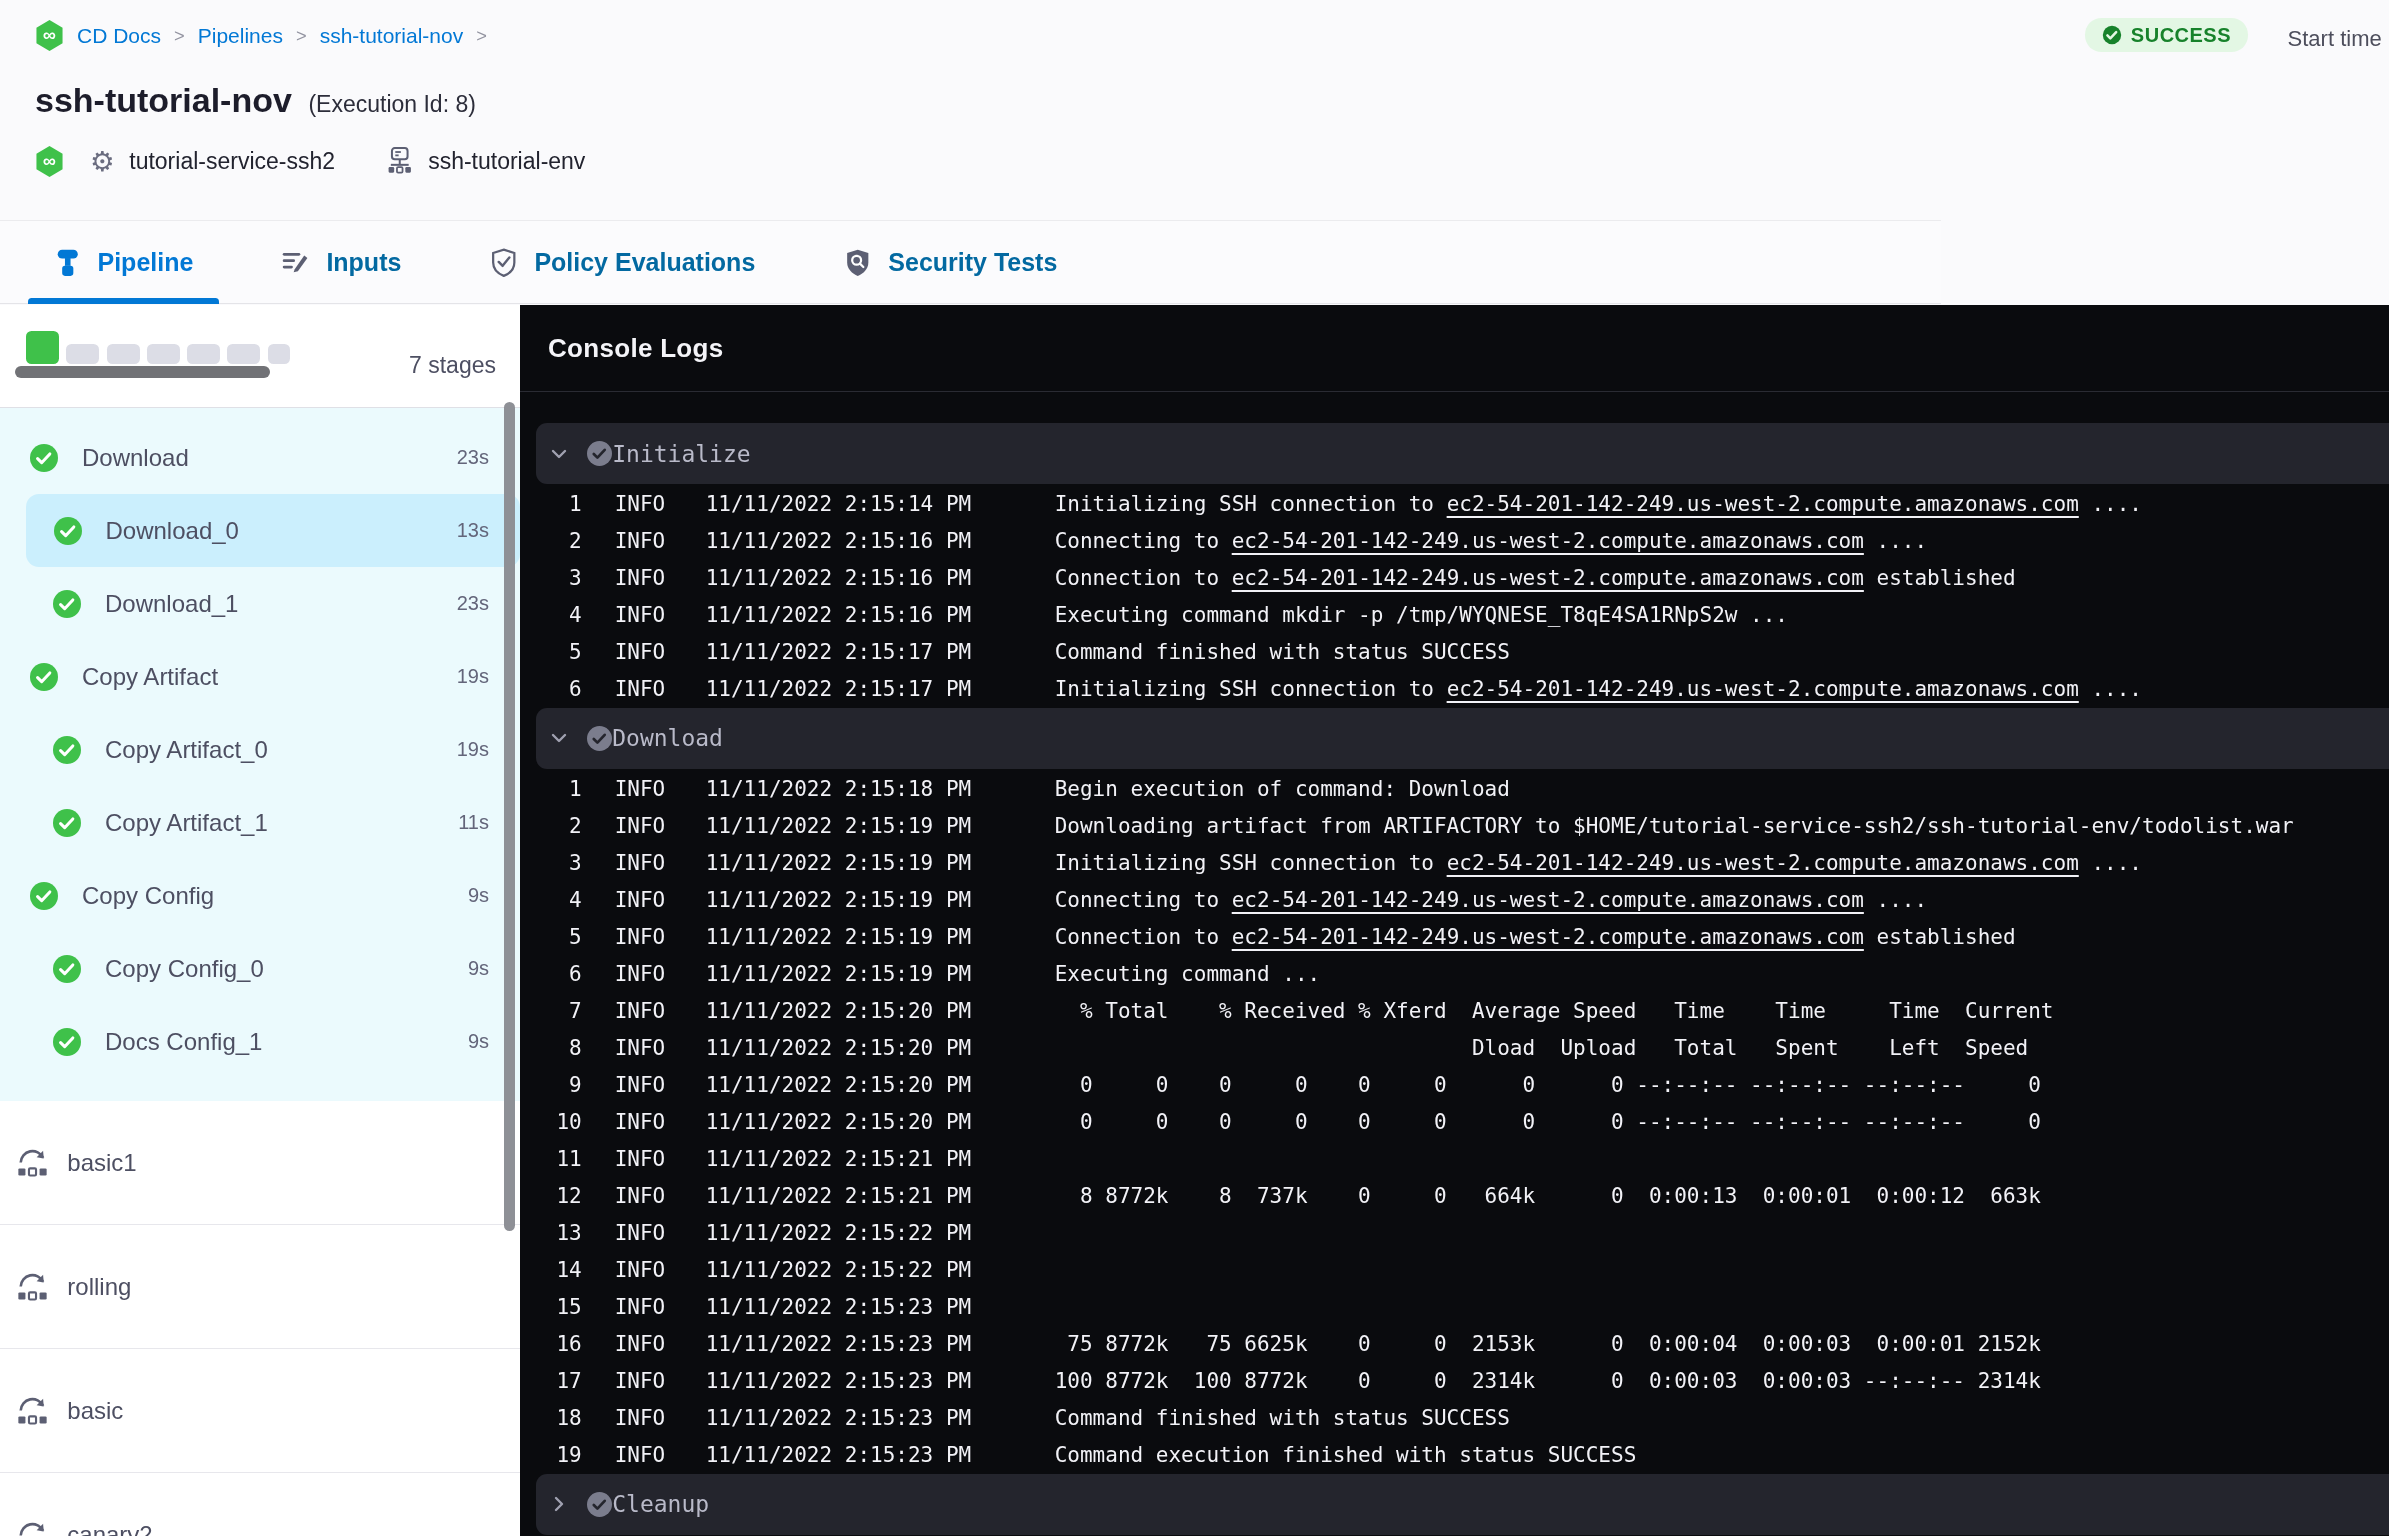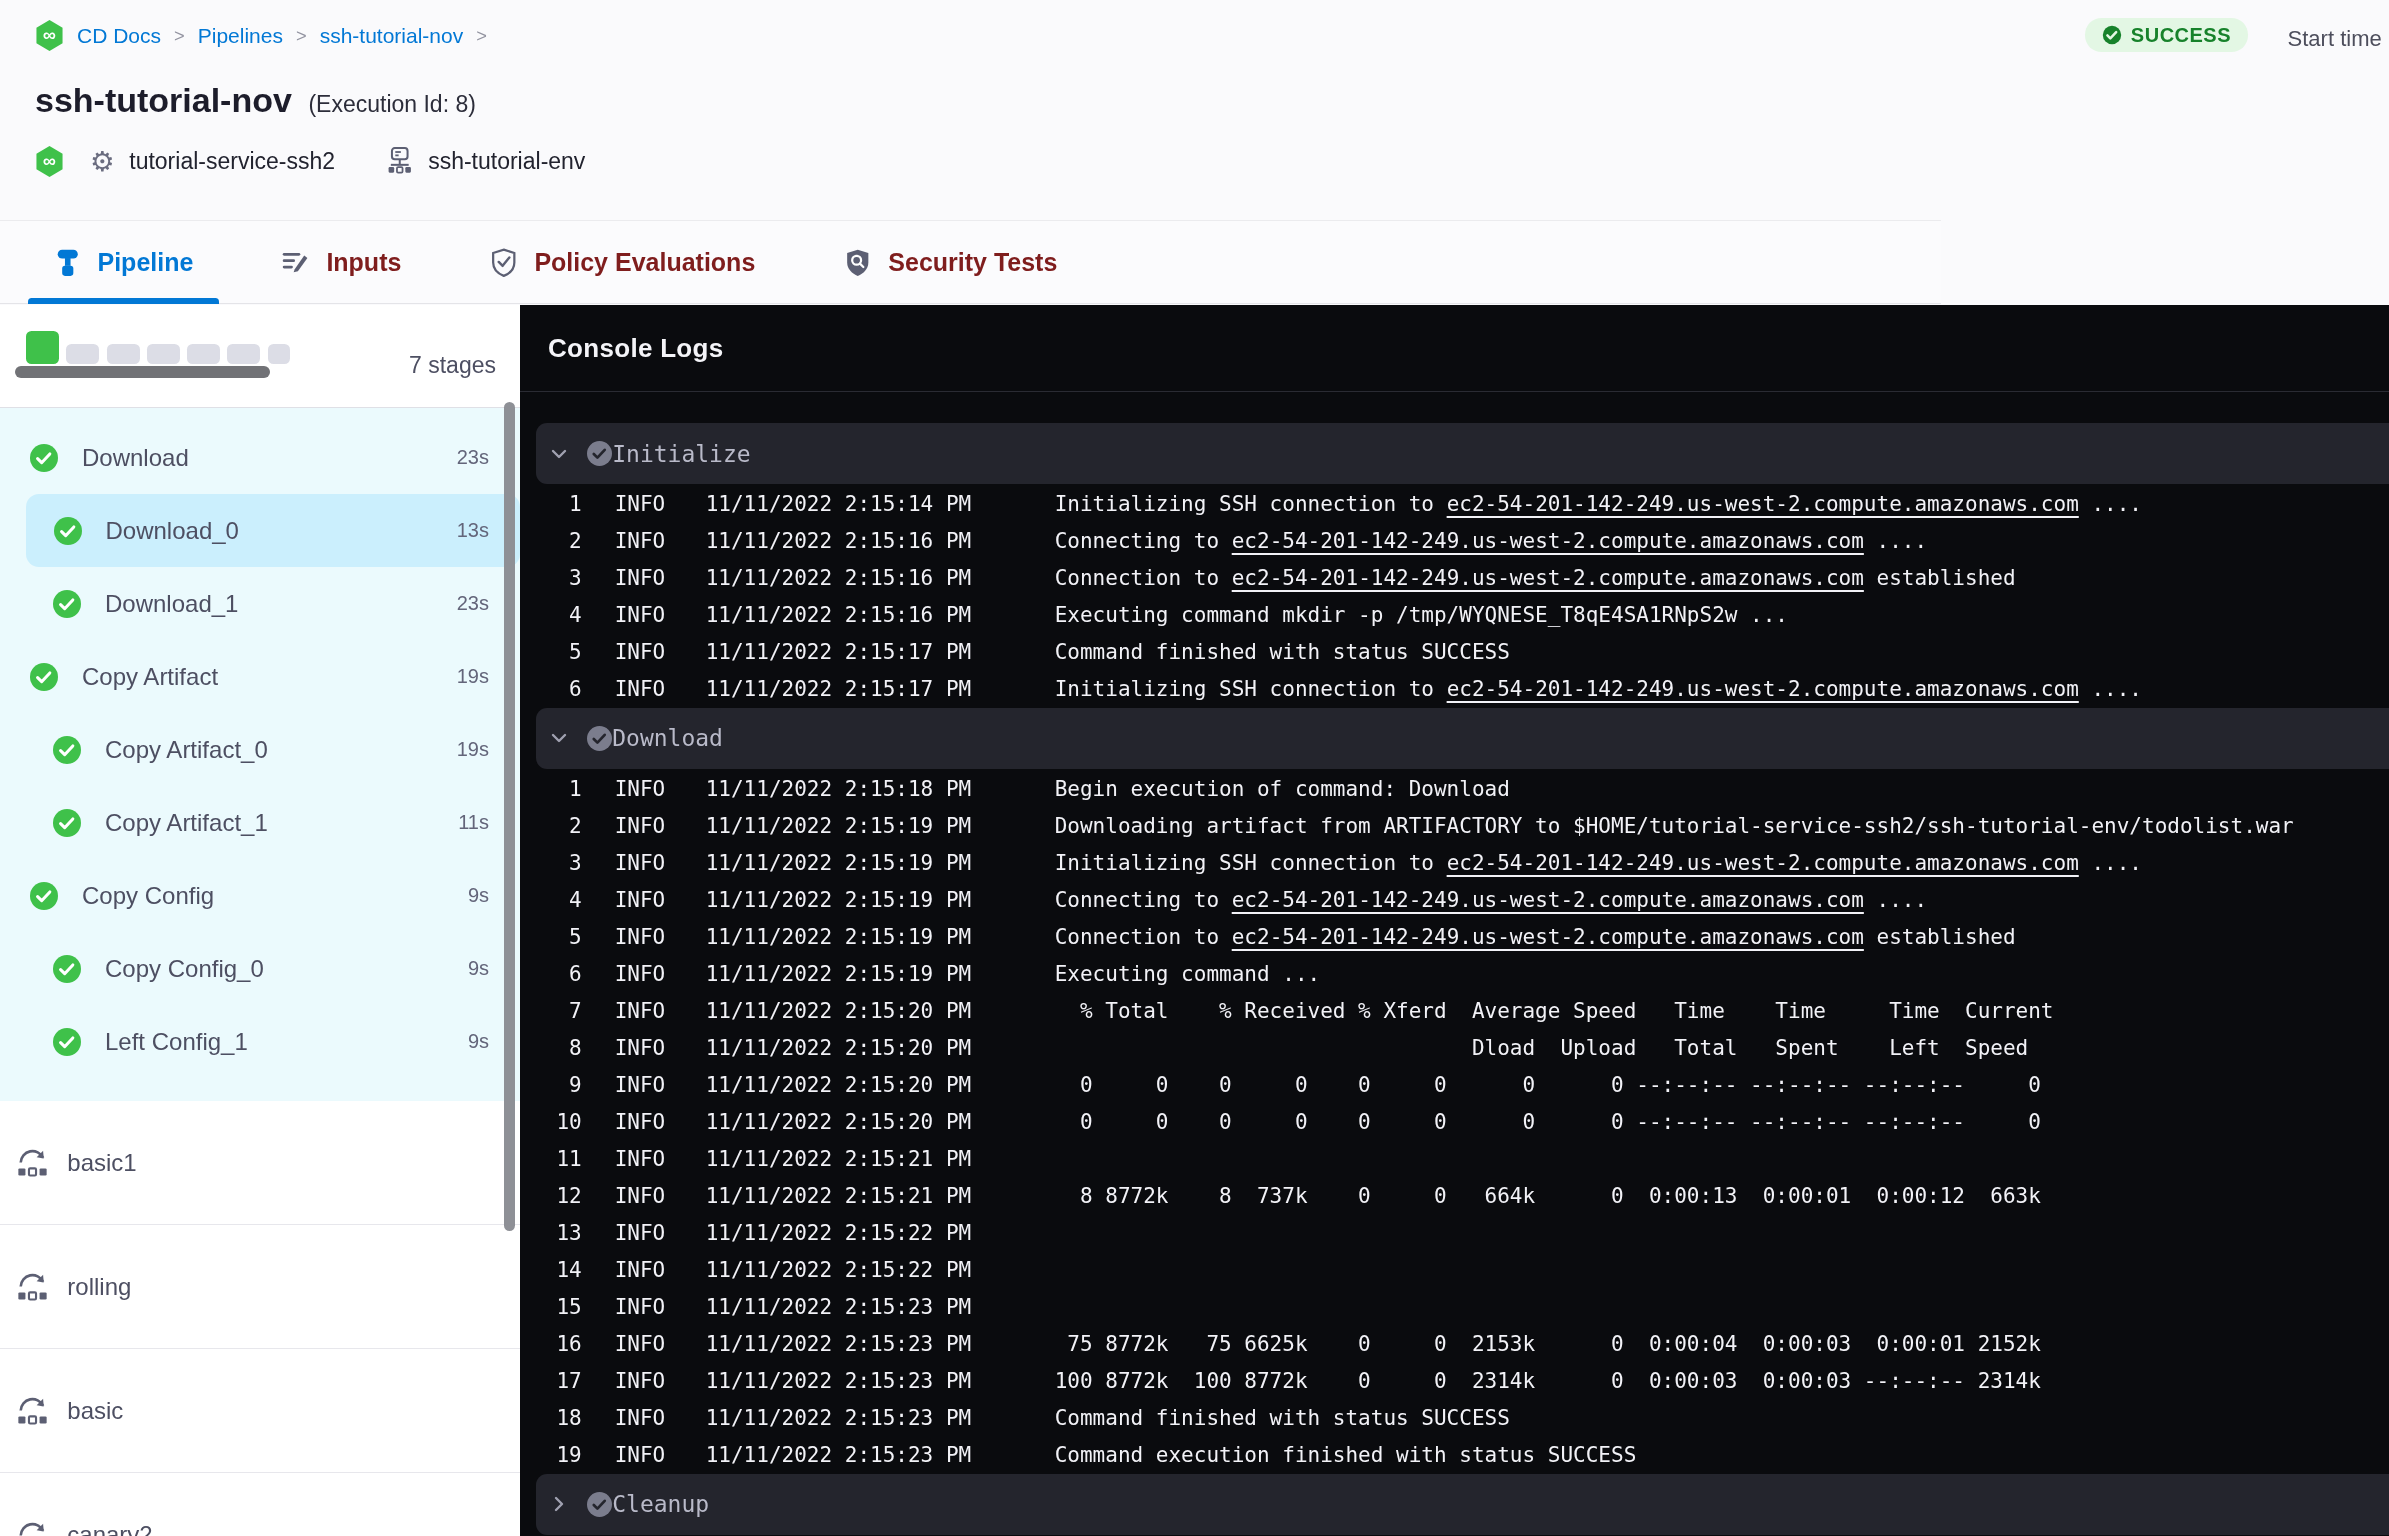--- a/index.html
+++ b/index.html
@@ -24,21 +24,21 @@
   .service-row { position:absolute; left:35px; top:145px; display:flex; align-items:center; font-size:23px; color:#22232f; }
   .service-row .gear { color:#6b6d80; font-size:27.5px; margin-left:26px; }
   .svc-label { margin-left:14.6px; }
   .env-icon { margin-left:51px; }
   .env-label { margin-left:14.6px; }
 
   
   .tab-bar { position:absolute; left:0; top:220px; width:1941px; height:84px; background:#fbfbfd;
              border-top:0.9px solid #ebebee; border-bottom:0.9px solid #e4e4e8; display:flex; align-items:center; padding-left:27.5px; }
   .tab { position:relative; height:100%; display:flex; align-items:center; gap:16.5px; padding:0 26px;
-         font-size:25px; font-weight:bold; color:#7f1d1d; cursor:pointer; }
+         font-size:25px; font-weight:bold; color:#0369a1; cursor:pointer; }
   .tab.active { color:#0278d5; }
   .tab .underline { position:absolute; left:0; right:0; bottom:-0.9px; height:6.4px; border-radius:3.7px 3.7px 0 0; background:#0278d5; }
 
   
   .sidebar { position:absolute; left:0; top:305px; width:520px; height:1231px; background:#fff; }
   .progress-block { position:relative; width:520px; height:103px; background:#fff; border-bottom:0.9px solid #dfe0e6; }
   .squares-row { position:absolute; left:26px; top:26px; width:265px; display:flex; align-items:flex-end; gap:7.3px; overflow:hidden; }
   .psq { width:33px; height:20px; background:#dcdde6; border-radius:5.5px; flex:0 0 auto; }
   .psq.done { height:33px; background:#3fc14a; }
   .psq:last-child { width:22px; }
@@ -253,21 +253,21 @@
     </svg>
     <span class="stage-name">Copy Config_0</span>
     <span class="stage-duration">9s</span>
   </div>
 
   <div class="stage-row child">
     <svg class="icon-svg stage-check" width="28" height="28" viewBox="0 0 24 24">
       <circle cx="12" cy="12" r="12" fill="#3fc14a"></circle>
       <path d="M6.5 12.5l3.5 3.5 7-7.5" stroke="#ffffff" stroke-width="2.6" fill="none" stroke-linecap="round" stroke-linejoin="round"></path>
     </svg>
-    <span class="stage-name">Left Config_1</span>
+    <span class="stage-name">Docs Config_1</span>
     <span class="stage-duration">9s</span>
   </div>
 </div>
   <div class="pipeline-list">
   <div class="pipeline-item">
     <svg class="icon-svg" width="33" height="31" viewBox="0 0 28 26">
       <path d="M4 13 A 10 10 0 0 1 23 9" fill="none" stroke="#5c5f73" stroke-width="2.2"></path>
       <path d="M23 3 L23.5 9.5 L17.5 8.5 Z" fill="#5c5f73"></path>
       <rect x="2" y="18" width="6" height="6" rx="1" fill="#5c5f73"></rect>
       <rect x="11" y="18" width="6" height="6" rx="1" fill="none" stroke="#5c5f73" stroke-width="1.8"></rect>

